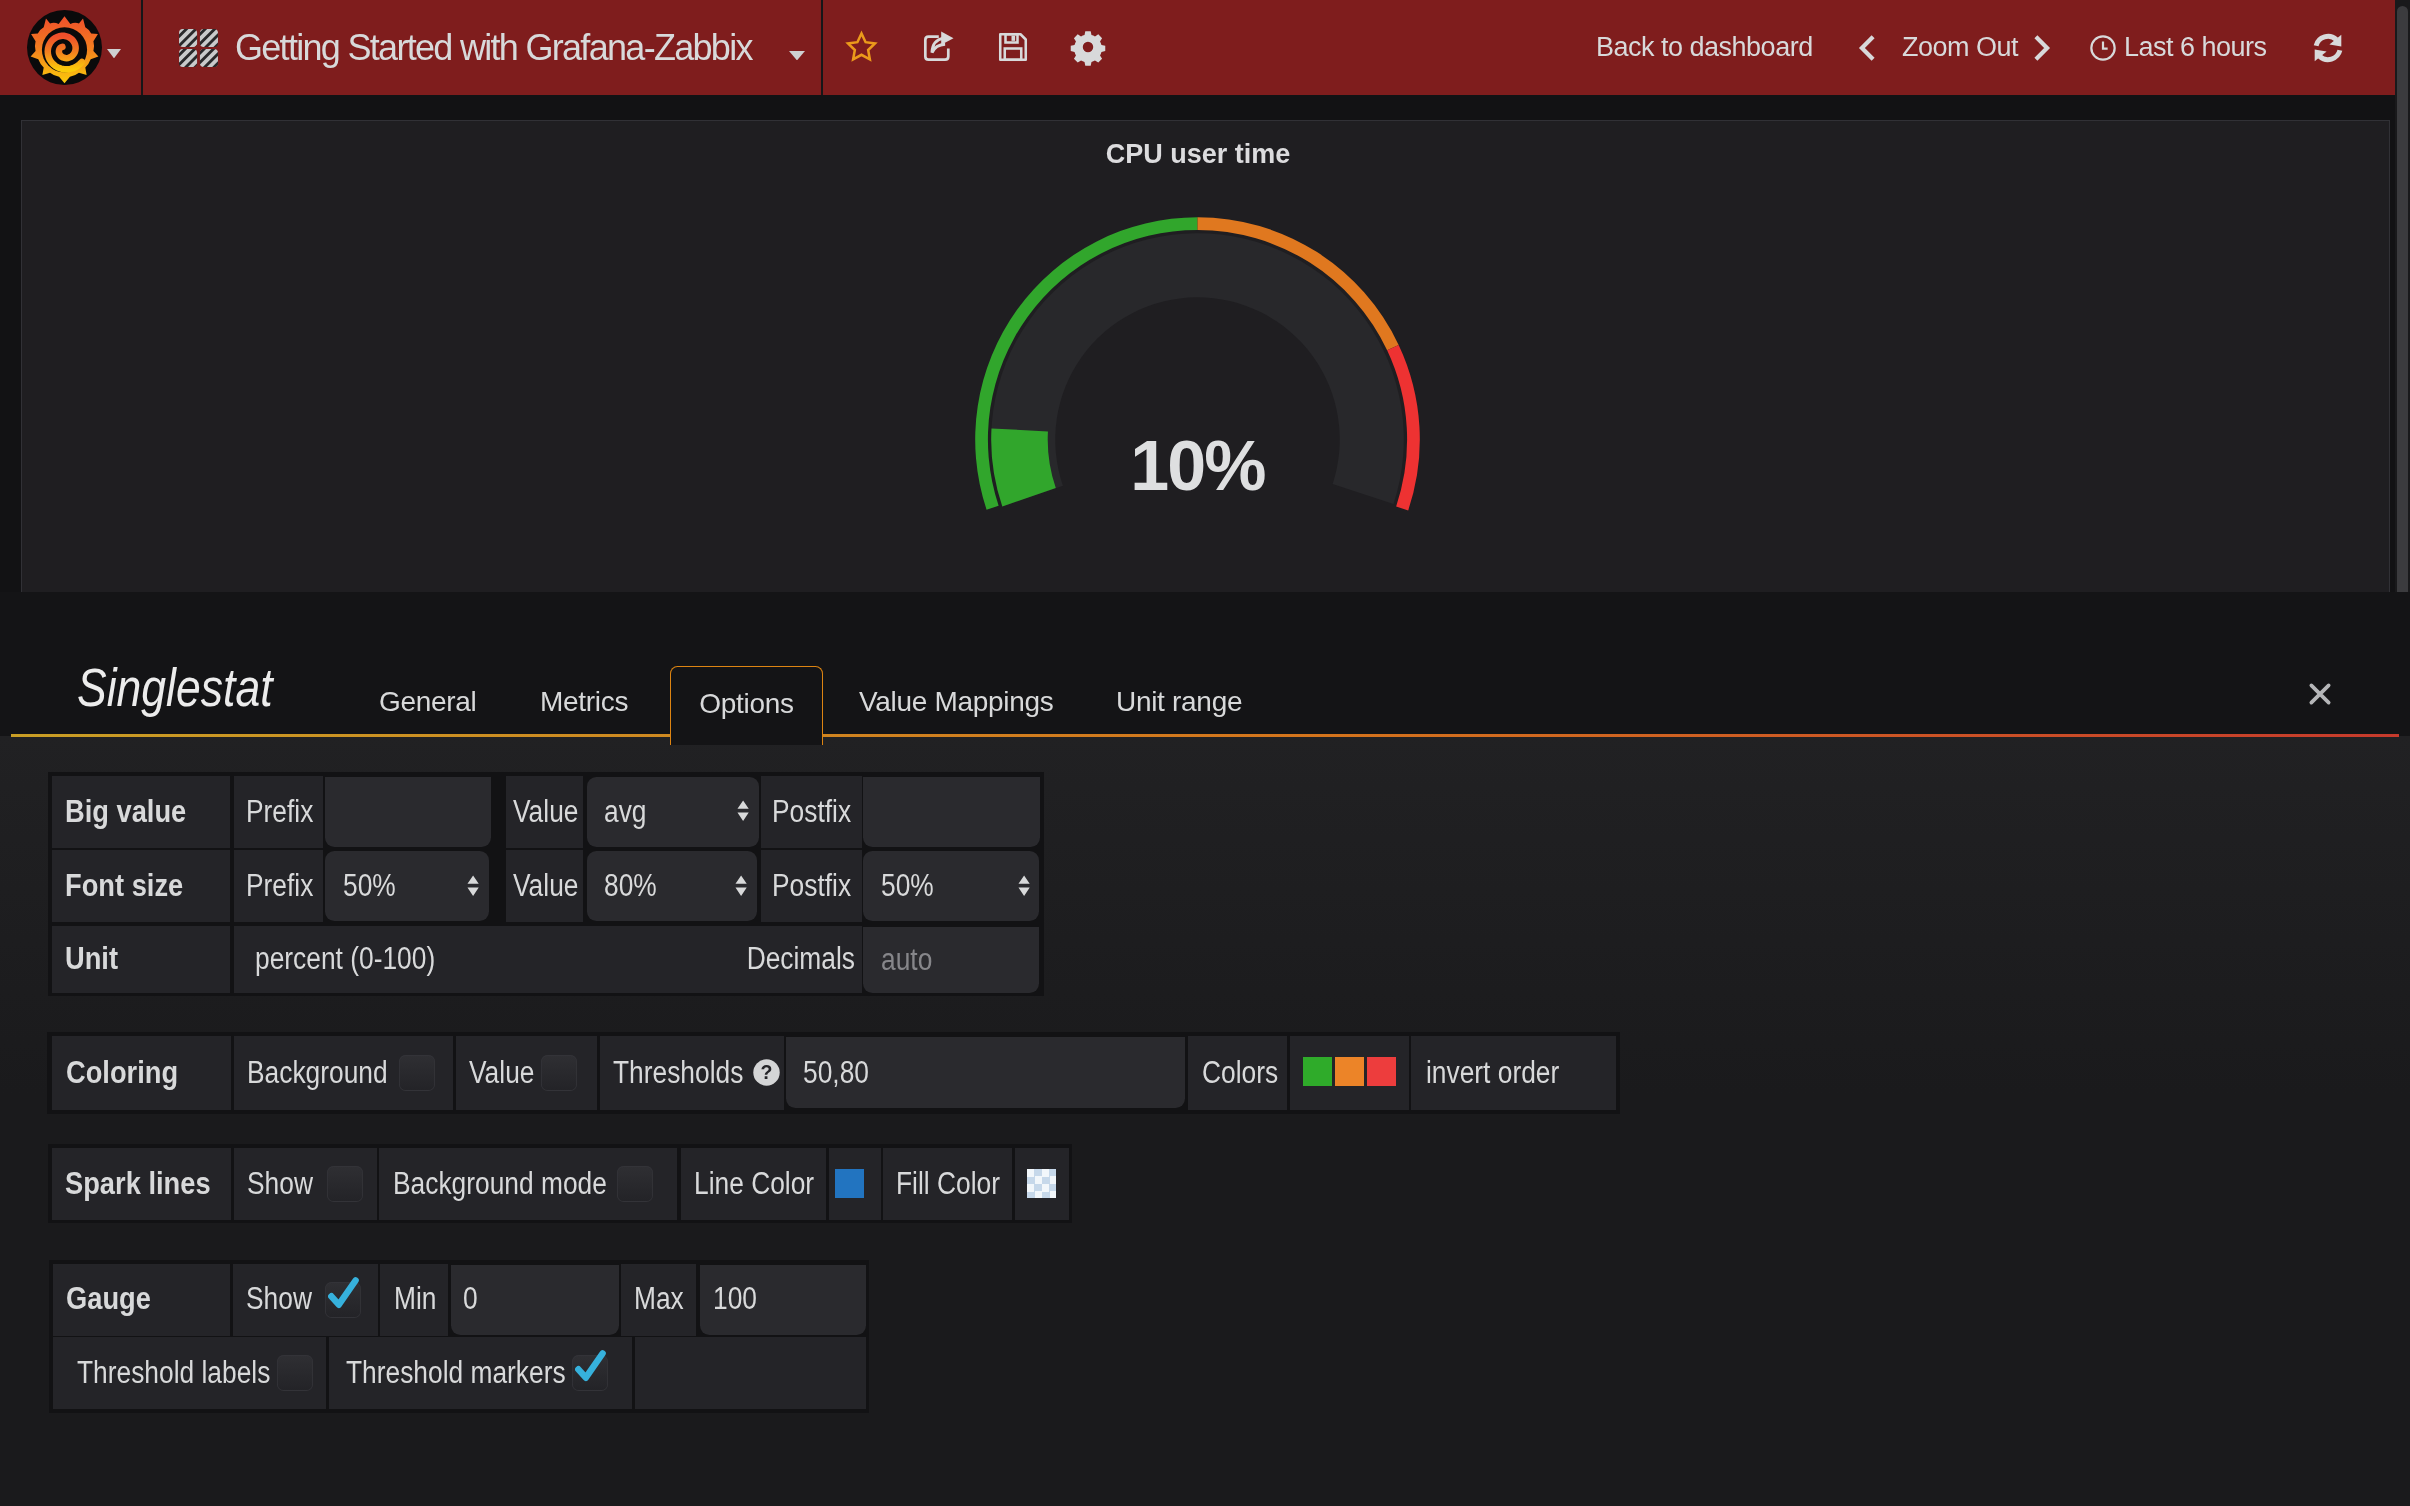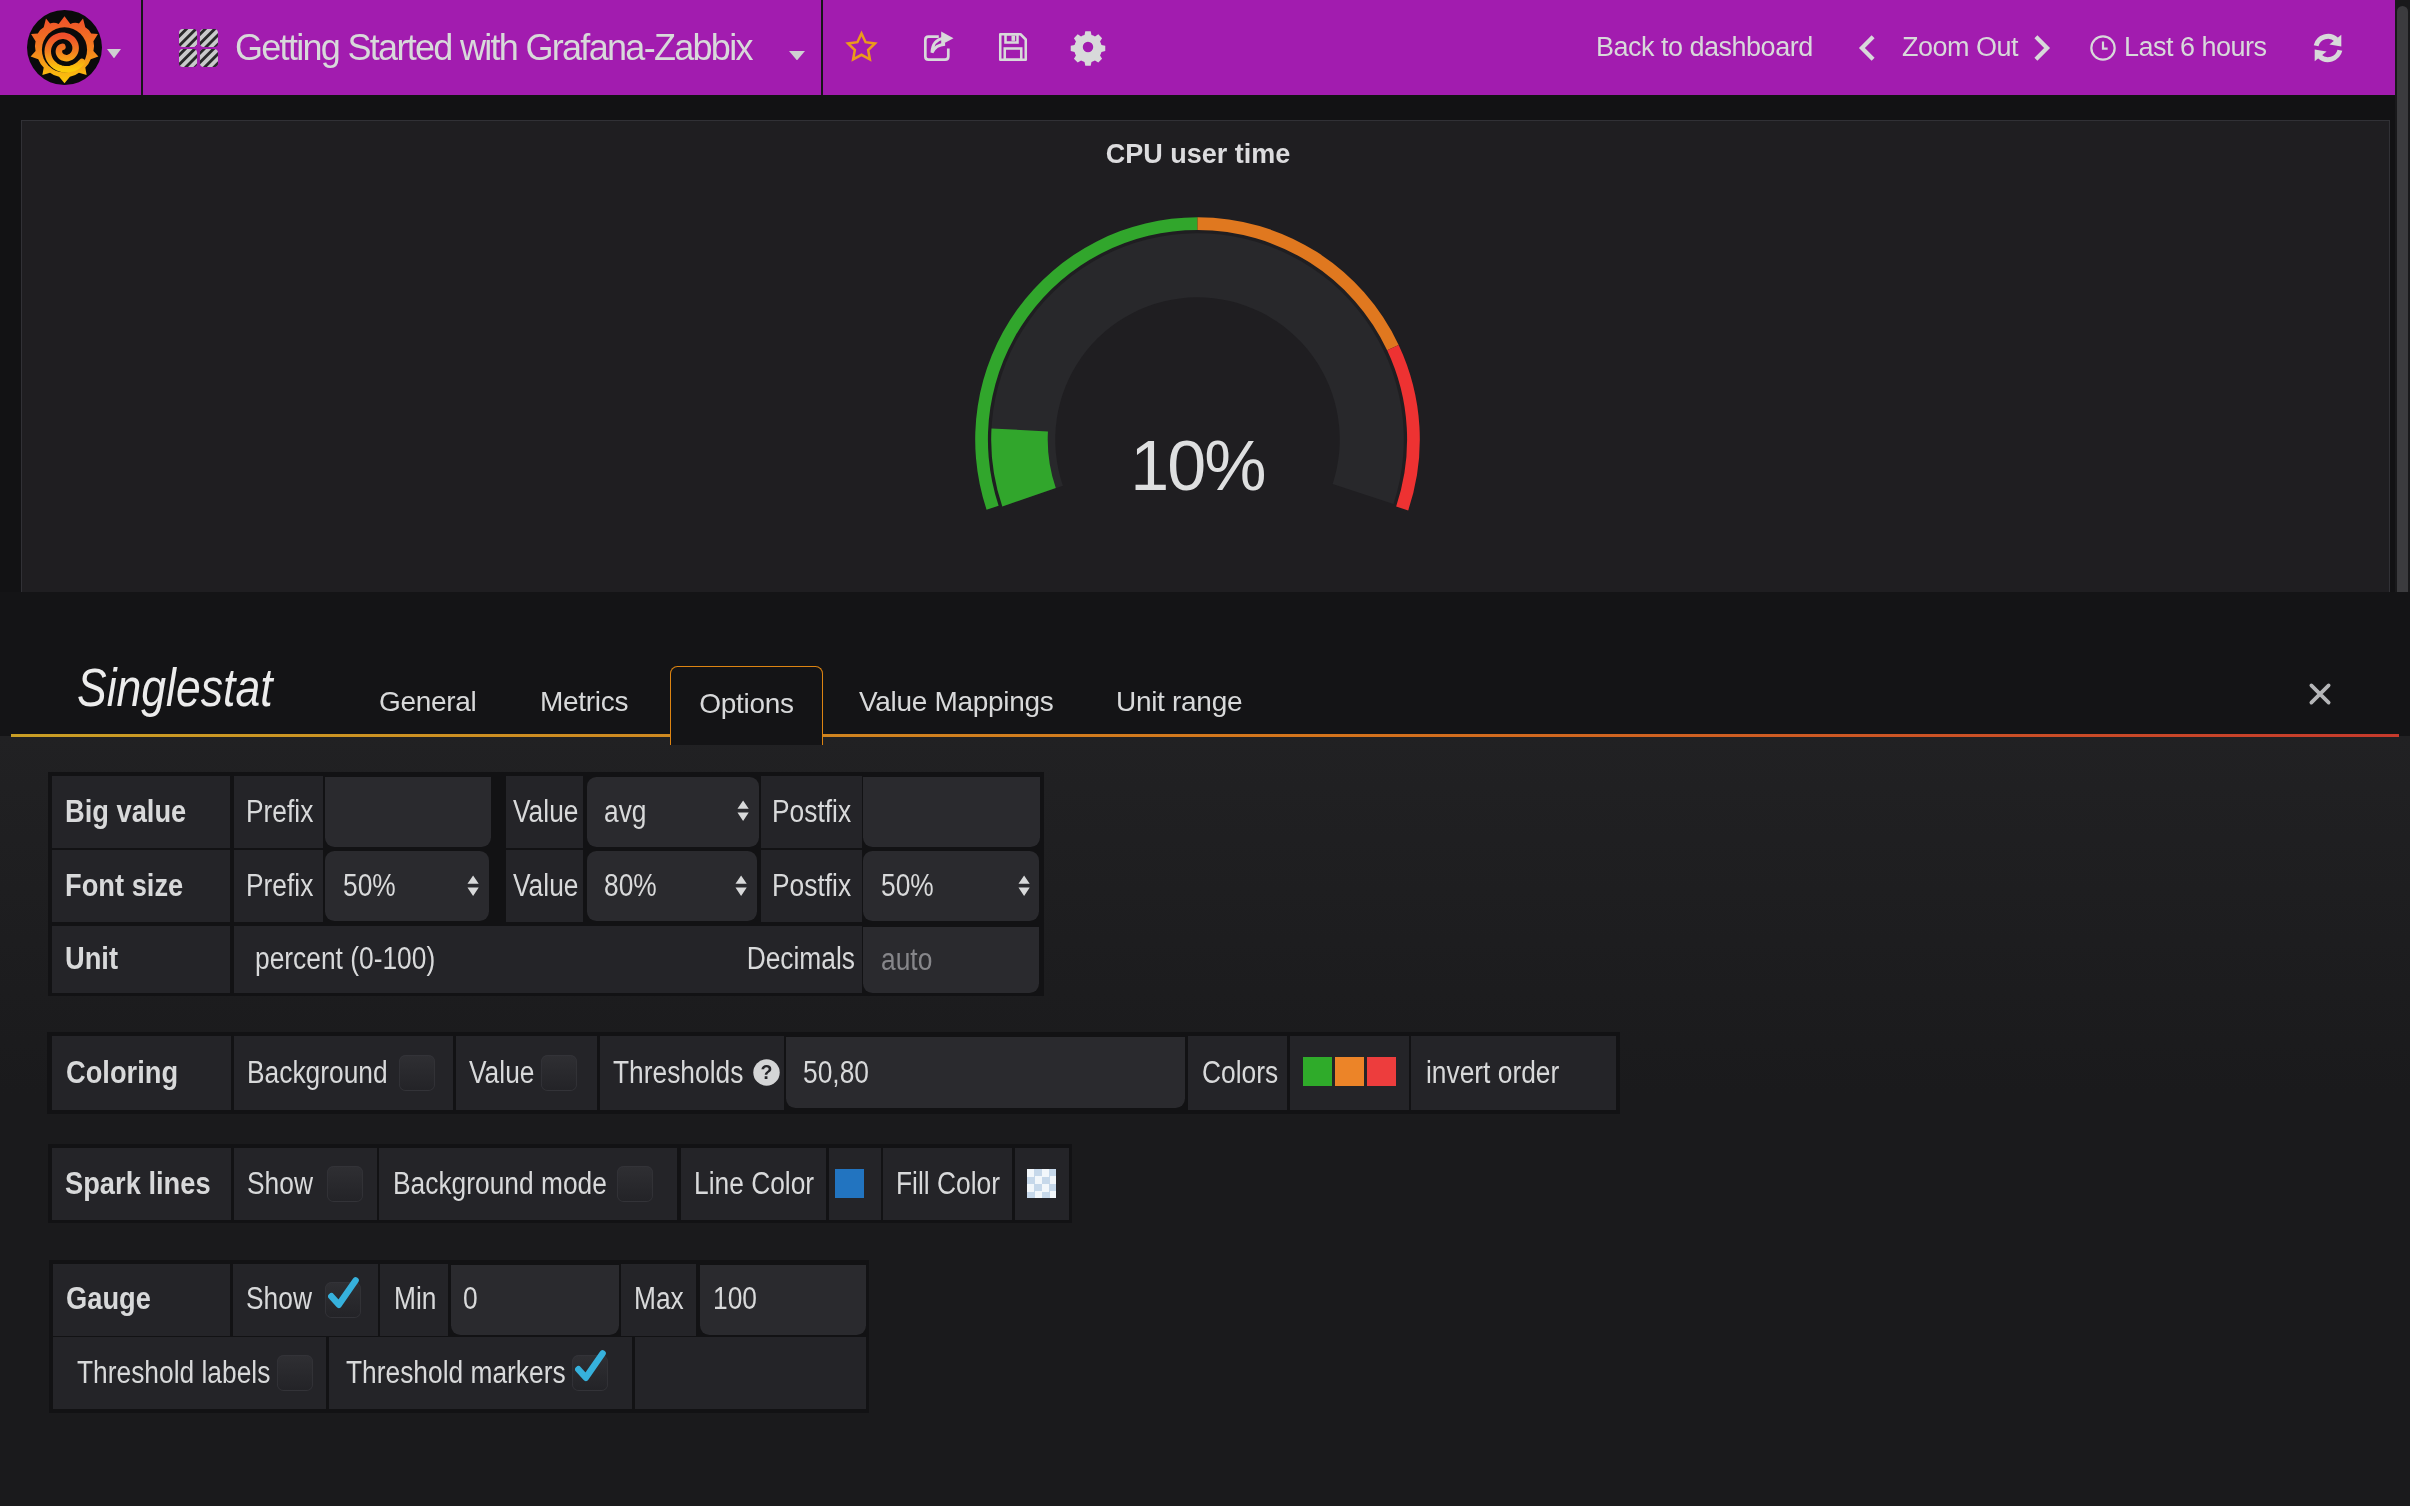--- a/index.html
+++ b/index.html
@@ -1,20 +1,20 @@
 <!DOCTYPE html>
 <html style="font-size:15px"><head>
 <meta charset="utf-8">
 <style>
   * { margin:0; padding:0; box-sizing:border-box; }
   html,body { width:2411px; height:1507px; background:#121214; font-family:"Liberation Sans",sans-serif; overflow:hidden; position:relative; }
   .abs { position:absolute; }
 
   
-  #navbar { position:absolute; top:0; left:0; width:2411px; height:95px; background:#a21caf; }
+  #navbar { position:absolute; top:0; left:0; width:2411px; height:95px; background:#7f1d1d; }
   .navsep { position:absolute; top:0; width:1.9px; height:95px; background:#161618; }
   .navtxt { color:#d8d9da; font-size:27px; letter-spacing:-0.5px; position:absolute; line-height:95px; height:74px; }
   #dashtitle { position:absolute; left:235px; top:0; line-height:95px; font-size:36px; letter-spacing:-1.7px; color:#d8d9da; }
 
   
   #panel { position:absolute; left:21px; top:120px; width:2369px; height:473px; background:#1f1e21; border:0.9px solid #313136; }
   #paneltitle { position:absolute; left:21px; top:139px; width:2354px; text-align:center; font-size:27px; font-weight:bold; color:#dcdcde; }
 
   
   #tabstrip { position:absolute; left:0; top:592px; width:2411px; height:144px; background:#141416; }
@@ -120,21 +120,21 @@
 
   <g id="gauge">
   <path d="M 42.81 320.94 A 219 219 0 1 1 458.04 318.40 L 393.45 297.16 A 151 151 0 1 0 107.14 298.91 Z" fill="#28282b"></path>
   <path d="M 42.81 320.94 A 219 219 0 0 1 31.32 238.16 L 91.23 241.40 A 159 159 0 0 0 99.57 301.50 Z" fill="#31a62c"></path>
   <path d="M 26.07 324.49 A 236 236 0 0 1 250.00 14.00 L 250.00 27.50 A 222.5 222.5 0 0 0 38.88 320.23 Z" fill="#31a62c"></path>
   <path d="M 250.00 14.00 A 236 236 0 0 1 463.54 149.52 L 451.32 155.26 A 222.5 222.5 0 0 0 250.00 27.50 Z" fill="#e0781f"></path>
   <path d="M 463.54 149.52 A 236 236 0 0 1 473.67 325.27 L 460.88 320.97 A 222.5 222.5 0 0 0 451.32 155.26 Z" fill="#ee3232"></path>
   </g>
 </svg>
 
-<div class="abs" style="left:1009px;top:426px;width:377px;text-align:center;font-size:70px;font-weight:normal;letter-spacing:-1.9px;color:#dedfe0;">10%</div>
+<div class="abs" style="left:1009px;top:426px;width:377px;text-align:center;font-size:70px;font-weight:bold;letter-spacing:-1.9px;color:#dedfe0;">10%</div>
 
 <div id="tabstrip"></div>
 <div id="editor"></div>
 <div id="tabline"></div>
 <div id="sstitle">Singlestat</div>
 <div class="tab" style="left:379px">General</div>
 <div class="tab" style="left:540px">Metrics</div>
 <div id="activetab">Options</div>
 <div class="tab" style="left:859px">Value Mappings</div>
 <div class="tab" style="left:1116px">Unit range</div>

